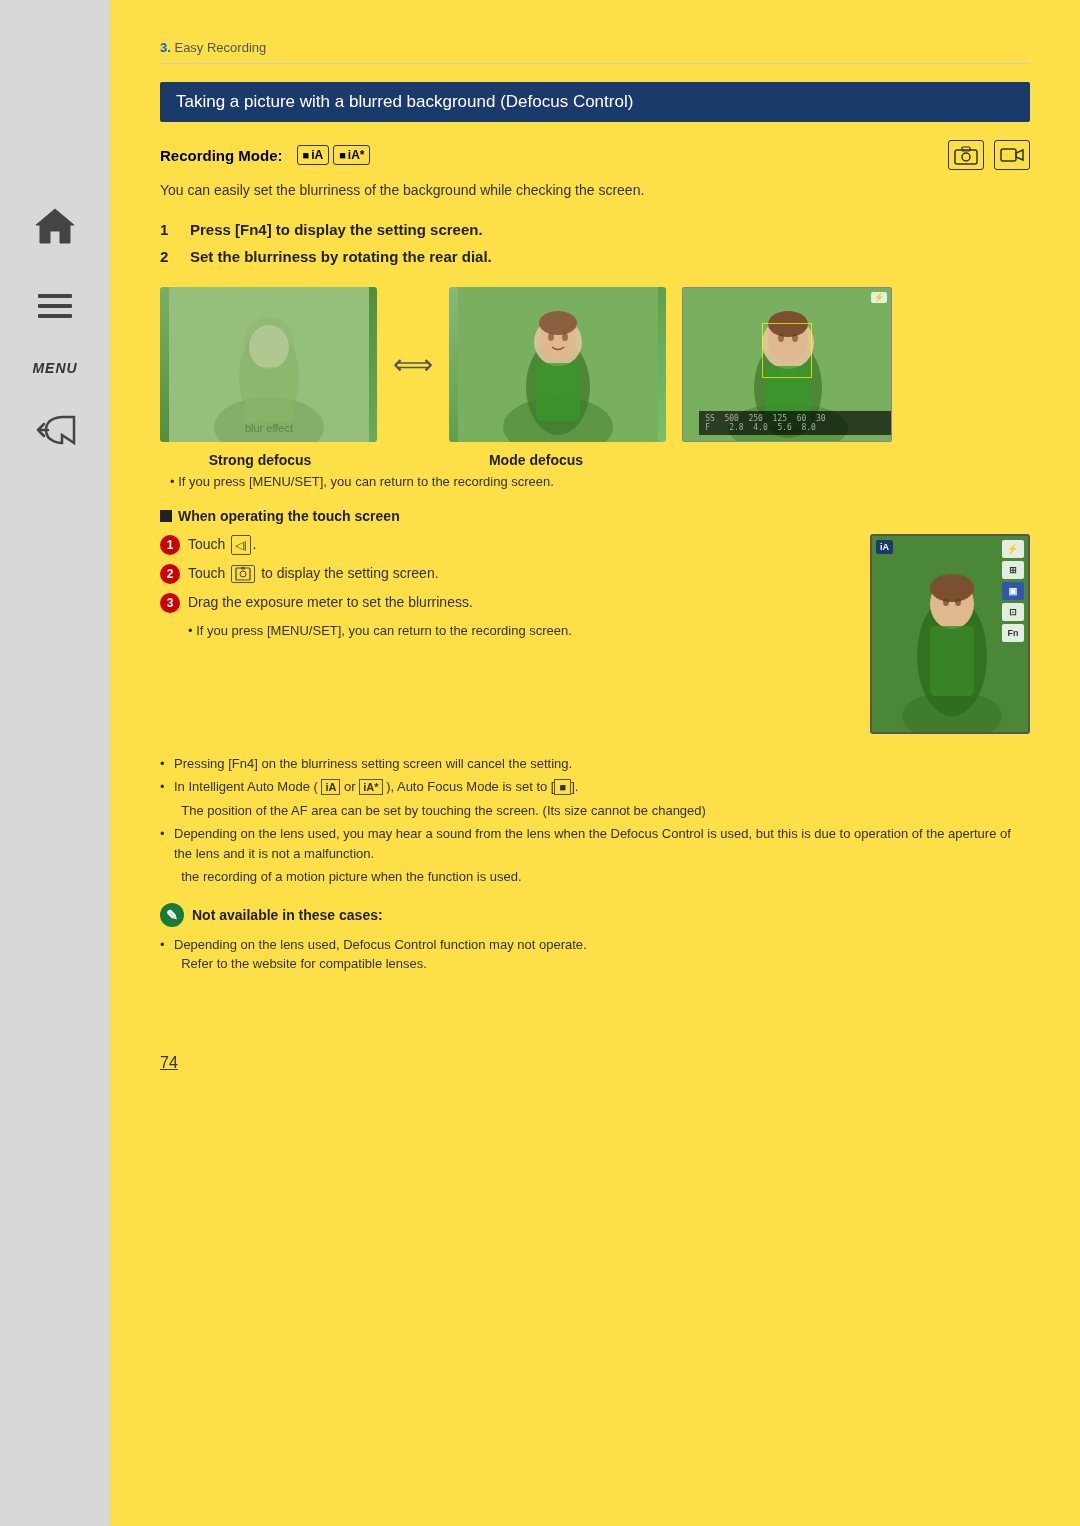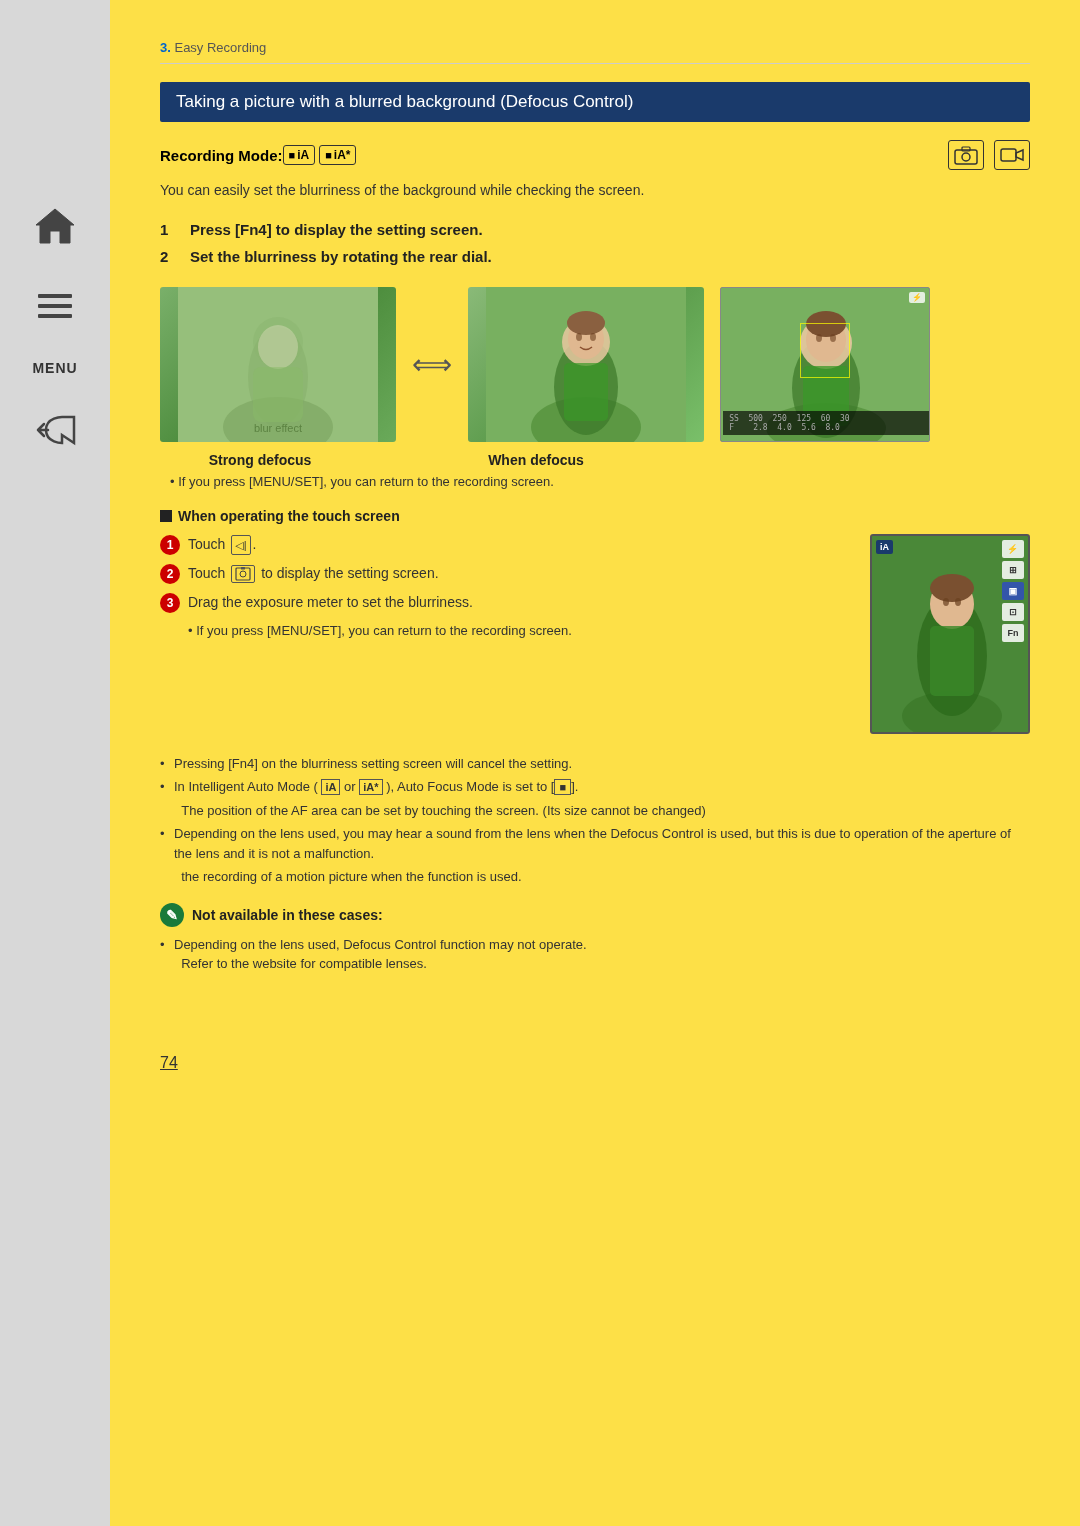--- a/index.html
+++ b/index.html
@@ -14,20 +14,21 @@
     
     .sidebar {
       width: 110px;
       background: #d8d8d8;
       display: flex;
       flex-direction: column;
       align-items: center;
       padding-top: 200px;
       gap: 28px;
       flex-shrink: 0;
+      font-style: italic;
     }
 
     .sidebar-icon {
       width: 52px;
       height: 52px;
       display: flex;
       align-items: center;
       justify-content: center;
       cursor: pointer;
     }
@@ -84,21 +85,21 @@
       align-items: center;
       justify-content: space-between;
       margin-bottom: 10px;
     }
 
     .recording-mode-label {
       font-size: 15px;
       font-weight: bold;
       display: flex;
       align-items: center;
-      gap: 0;
+      gap: 14px;
     }
 
     .mode-icons {
       display: flex;
       gap: 4px;
     }
 
     .mode-icon-box {
       border: 1.5px solid #333;
       border-radius: 3px;
@@ -165,21 +166,21 @@
 
     
     .images-row {
       display: flex;
       align-items: center;
       gap: 16px;
       margin-bottom: 10px;
     }
 
     .defocus-image {
-      width: 236px;
+      width: 217px;
       height: 155px;
       background: #c8d4b0;
       border-radius: 3px;
       overflow: hidden;
       position: relative;
     }
 
     .defocus-image-strong {
       background: linear-gradient(135deg, #7ab06a 0%, #4a8a3a 50%, #6aaa5a 100%);
     }
@@ -599,38 +600,38 @@
             <ellipse cx="105" cy="100" rx="34" ry="50" fill="#3a7828" opacity="0.7"></ellipse>
             <circle cx="105" cy="55" r="26" fill="#e8c8a0" opacity="0.9"></circle>
             <rect x="82" y="78" width="46" height="60" rx="5" fill="#3a9828" opacity="0.75"></rect>
             <ellipse cx="105" cy="52" rx="20" ry="22" fill="#e0b890"></ellipse>
             <ellipse cx="105" cy="36" rx="20" ry="13" fill="#7a5030"></ellipse>
             <ellipse cx="98" cy="50" rx="3" ry="4" fill="#6a4020" opacity="0.6"></ellipse>
             <ellipse cx="112" cy="50" rx="3" ry="4" fill="#6a4020" opacity="0.6"></ellipse>
           </svg>
         </div>
 
-        <div style="position:absolute;bottom:6px;left:2px;right:0;background:rgba(0,0,0,0.65);padding:3px 6px;">
+        <div style="position:absolute;bottom:6px;left:16px;right:0;background:rgba(0,0,0,0.65);padding:3px 6px;">
           <div style="color:#aaa;font-size:8px;font-family:monospace;">SS &nbsp;500 &nbsp;250 &nbsp;125 &nbsp;60 &nbsp;30</div>
           <div style="color:#aaa;font-size:8px;font-family:monospace;">F &nbsp;&nbsp;&nbsp;2.8 &nbsp;4.0 &nbsp;5.6 &nbsp;8.0</div>
         </div>
 
         <div style="position:absolute;top:35px;left:50%;transform:translateX(-50%);width:50px;height:55px;border:1.5px solid yellow;opacity:0.7;"></div>
 
         <div style="position:absolute;top:4px;right:4px;display:flex;flex-direction:column;gap:2px;">
           <div style="background:rgba(255,255,255,0.8);border-radius:2px;padding:1px 3px;font-size:8px;font-weight:bold;color:#333;">⚡</div>
         </div>
       </div>
     </div>
   </div>
 
   <div class="image-labels-row">
     <div class="image-label">Strong defocus</div>
     <div class="spacer-arrow"></div>
-    <div class="image-label-weak">When defocus</div>
+    <div class="image-label-weak">Mode defocus</div>
   </div>
 
   <div class="bullet-note">If you press [MENU/SET], you can return to the recording screen.</div>
 
   <div>
     <div class="touch-section-header">
       <span class="black-square"></span>
       <span>When operating the touch screen</span>
     </div>
 

